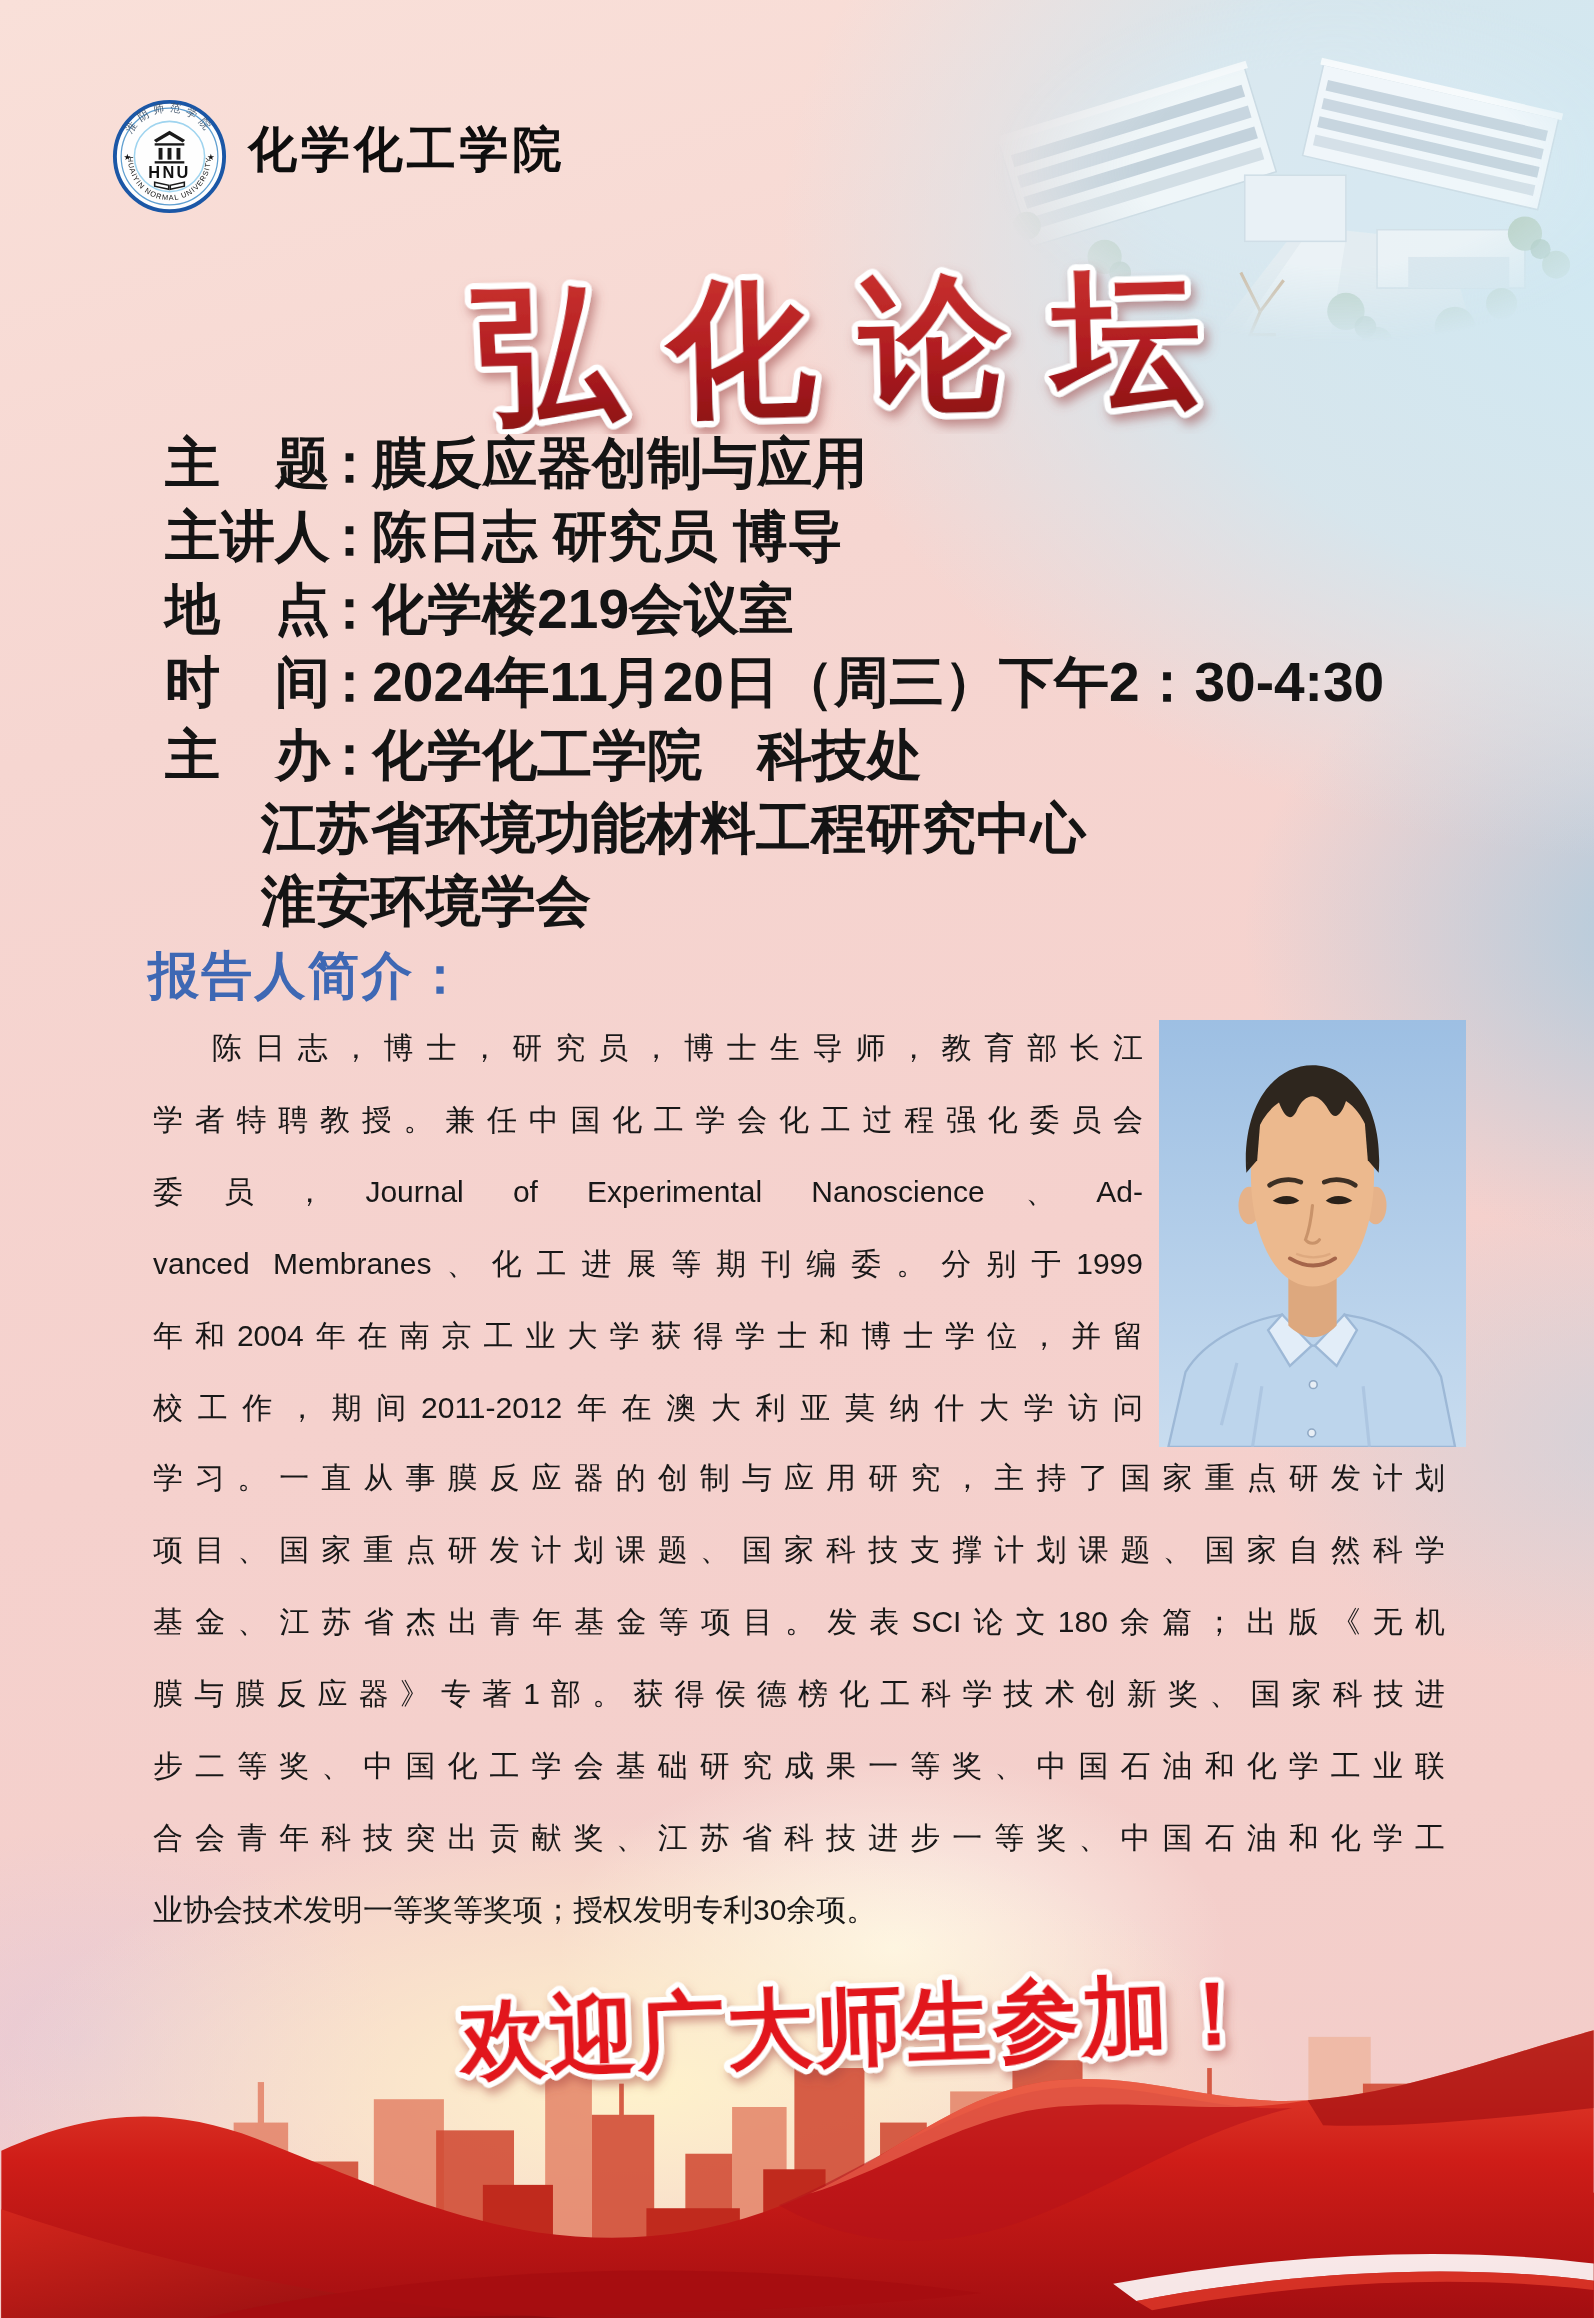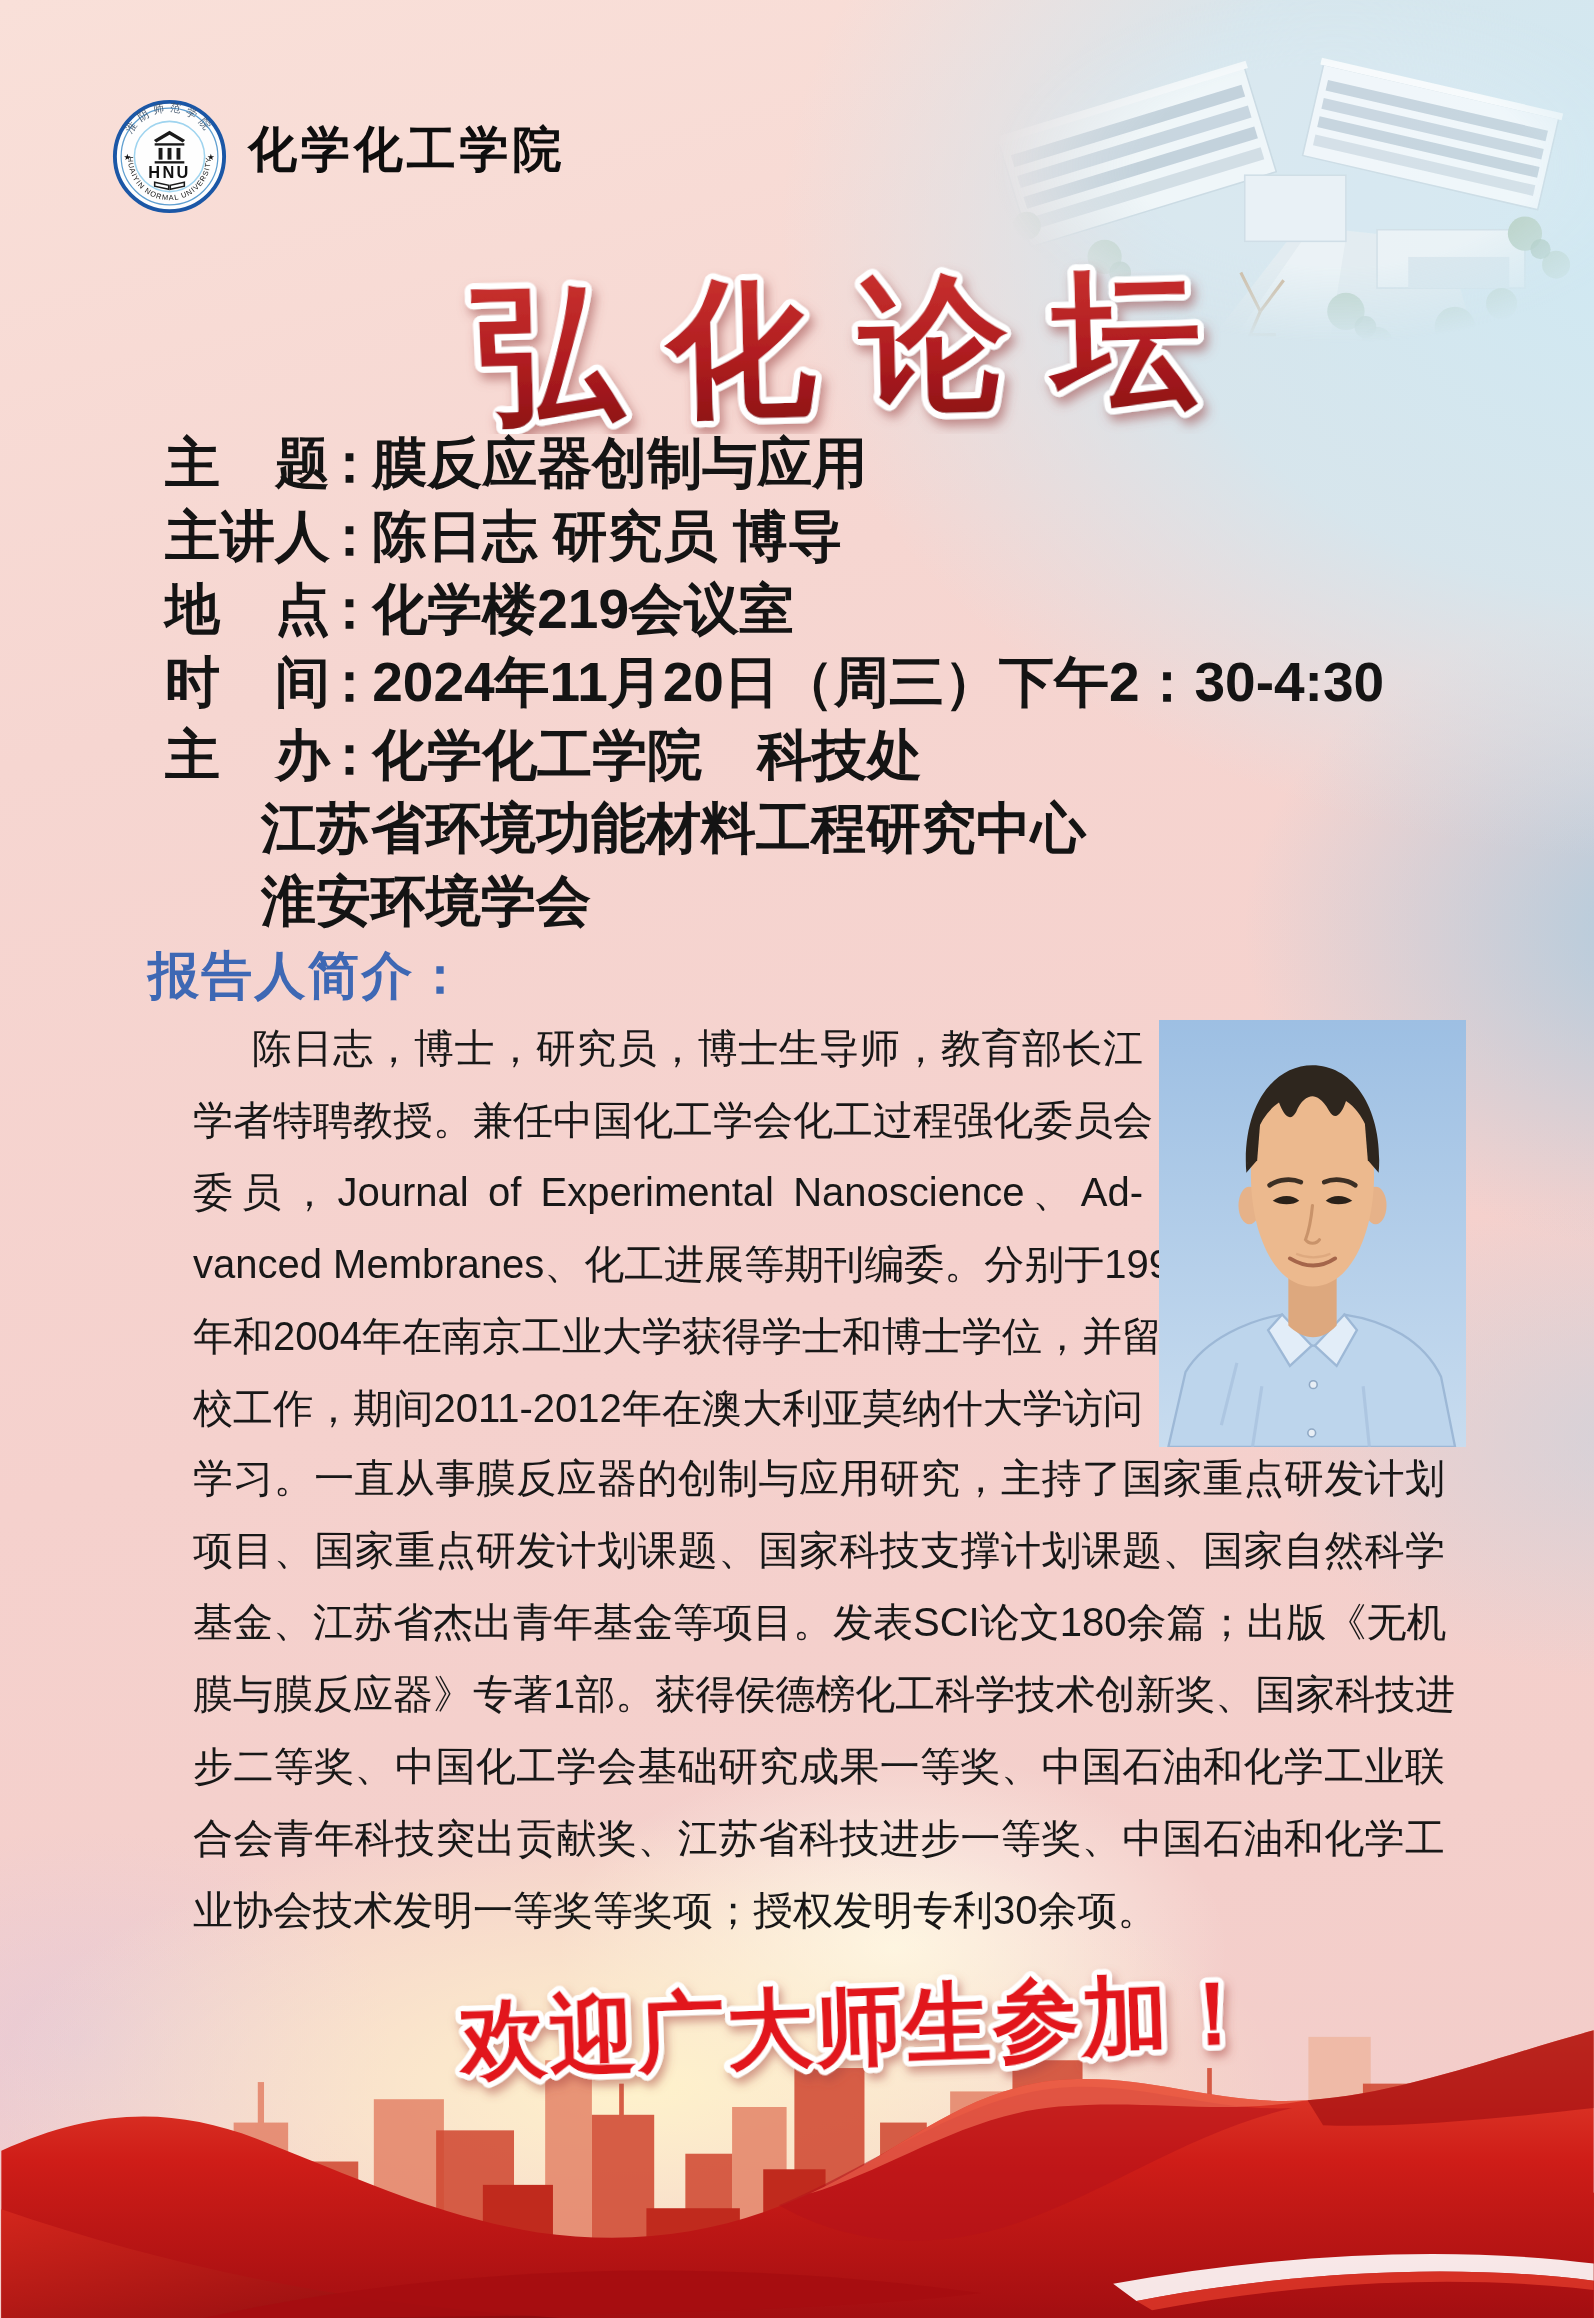--- a/index.html
+++ b/index.html
@@ -32,22 +32,22 @@
   .info-row{display:flex; height:73px; line-height:73px; white-space:nowrap;}
   .info-row .lbl{display:inline-block; width:160px; text-align:justify; text-align-last:justify;font-family:Liberation Serif, serif;}
   .info-row .colon{display:inline-block; margin:0 -4.7px 0 -3.1px;}
   .info-row .val{display:inline-block;}
   .info-row.extra .val{margin-left:96px;}
   
   .bio-heading{left:148px; top:942px; z-index:2; font-size:51px; font-weight:800;
     letter-spacing:2.3px; color:#3e68b4;}
   .bio-narrow{left:153px; top:1012px; width:990px; z-index:2;}
   .bio-wide{left:153px; top:1442px; width:1292px; z-index:2;}
-  .bio-line{font-size:40px; line-height:72px; height:72px; color:#181818;
-    text-align:justify; text-align-last:justify; white-space:nowrap;margin-left:40px;}
+  .bio-line{font-size:30px; line-height:72px; height:72px; color:#181818;
+    text-align:justify; text-align-last:justify; white-space:nowrap;}
   .bio-line.indent{text-indent:59px;}
   .bio-line.nojust{text-align-last:left;}
   .photo{left:1159px; top:1020px; width:307px; height:427px; z-index:2;}
   
   .skyline{left:0; top:1990px; width:1595px; height:329px; z-index:4;}
   .ribbon{left:0; top:2007px; width:1595px; height:311px; z-index:5;}
   .welcome{left:0; top:1922px; width:1595px; height:195px; z-index:6;}
   svg{display:block;}
 </style>
 </head>

